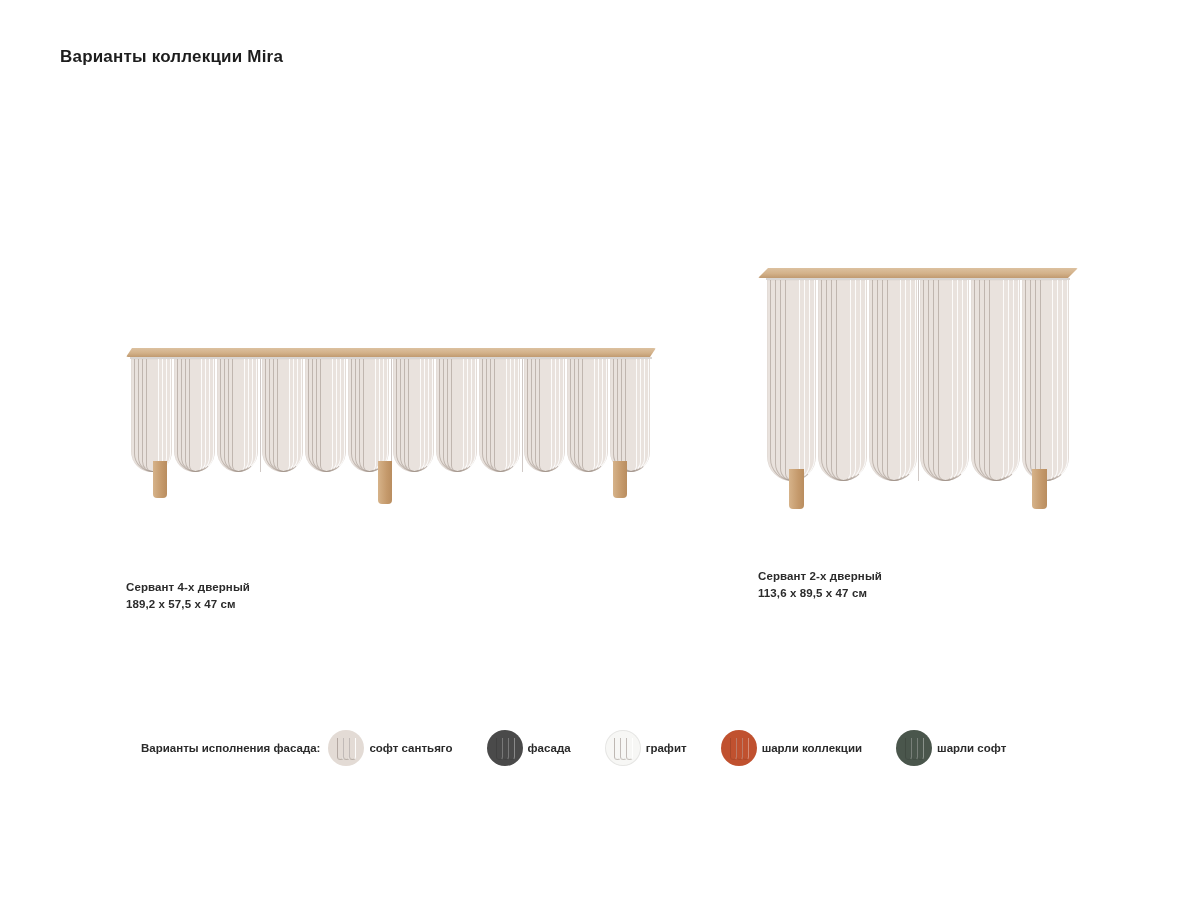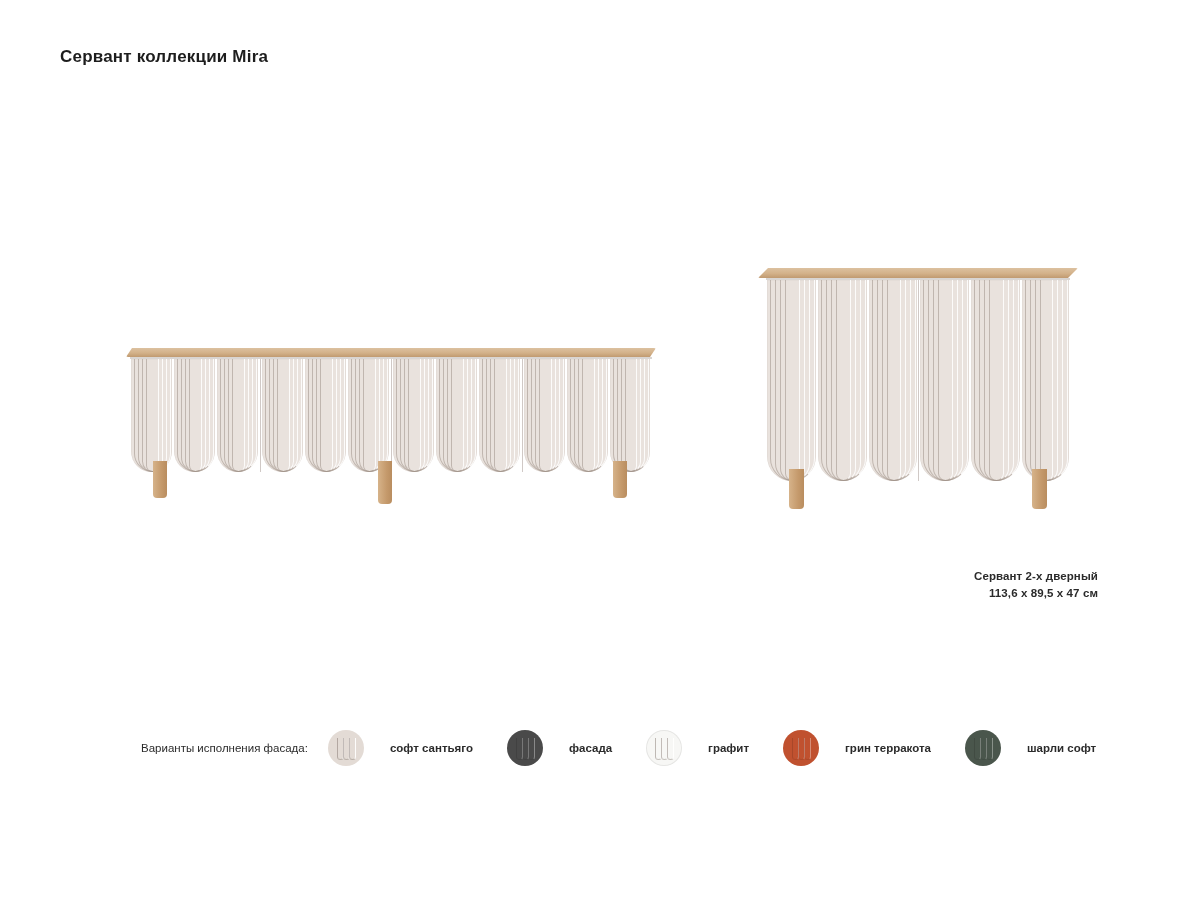--- a/index.html
+++ b/index.html
@@ -107,23 +107,23 @@
   .finishes {
     position: absolute;
     left: 131px;
     top: 730px;
     display: flex;
     align-items: center;
     gap: 0;
   }
   .finishes-label {
     font-size: 11.5px;
-    font-weight: normal;
+    font-weight: bold;
     color: #2b2b2b;
-    margin-right: 20px;
+    margin-right: 8px;
     white-space: nowrap;
     padding-left: 10px;
   }
   .swatch-item {
     display: flex;
     align-items: center;
     margin-right: 34px;
   }
   .swatch {
     width: 36px;
@@ -145,30 +145,30 @@
   }
   .swatch.light .sw-rib {
     border-left-color: rgba(120,108,100,0.45);
     border-right-color: rgba(255,255,255,0.9);
     border-bottom-color: rgba(120,108,100,0.4);
   }
   .swatch-name {
     font-size: 11.5px;
     font-weight: bold;
     color: #2b2b2b;
-    margin-left: 26px;
+    margin-left: 5px;
     white-space: nowrap;
   }
 </style>
 </head>
 <body>
 
 <div class="page">
 
-  <div class="page-title">Сервант коллекции Mira</div>
+  <div class="page-title">Варианты коллекции Mira</div>
 
   <div class="product" style="left:126px; top:348px; width:540px;">
 
     <div class="cabinet" style="width:530px; height:185px;">
 
       <div class="top-slab with-persp" style="left:0; top:0; width:530px; height:9px;
                   clip-path: polygon(0 9px, 6px 0, 530px 0, 524px 9px);"></div>
 
       <div style="position:absolute; left:4px; top:9px; width:522px; height:2px; background:rgba(120,105,95,0.28);"></div>
 
@@ -260,20 +260,24 @@
             <div class="rib" style="left:15px; width:10px;"></div>
           </div>
         </div>
       </div>
 
       <div class="leg" style="left:27px; top:113px; width:14px; height:37px;"></div>
       <div class="leg" style="left:252px; top:113px; width:14px; height:43px;"></div>
       <div class="leg" style="left:487px; top:113px; width:14px; height:37px;"></div>
     </div>
 
+    <div class="caption" style="margin-top:46px;">
+      <div>Сервант 4-х дверный</div>
+      <div class="dims">189,2 x 57,5 x 47 см</div>
+    </div>
   </div>
 
   <div class="product" style="left:758px; top:268px; width:340px;">
 
     <div class="cabinet" style="width:320px; height:265px;">
 
       <div class="top-slab with-persp" style="left:0; top:0; width:320px; height:10px;
                   clip-path: polygon(0 10px, 10px 0, 320px 0, 310px 10px);"></div>
 
       <div style="position:absolute; left:8px; top:10px; width:304px; height:2px; background:rgba(120,105,95,0.28);"></div>
@@ -321,21 +325,21 @@
             <div class="rib" style="left:13px; width:21px;"></div>
             <div class="rib" style="left:18px; width:11px;"></div>
           </div>
         </div>
       </div>
 
       <div class="leg" style="left:31px; top:201px; width:15px; height:40px;"></div>
       <div class="leg" style="left:274px; top:201px; width:15px; height:40px;"></div>
     </div>
 
-    <div class="caption" style="margin-top:35px;text-align:right;">
+    <div class="caption" style="margin-top:35px;">
       <div>Сервант 2-х дверный</div>
       <div class="dims">113,6 x 89,5 x 47 см</div>
     </div>
   </div>
 
   <div class="finishes">
 
     <div class="finishes-label">Варианты исполнения фасада:</div>
 
     <div class="swatch-item">
@@ -364,21 +368,21 @@
       </div>
       <div class="swatch-name">графит</div>
     </div>
 
     <div class="swatch-item">
       <div class="swatch" style="background:#c0512f;">
         <div class="sw-rib" style="left:9px;"></div>
         <div class="sw-rib" style="left:15px;"></div>
         <div class="sw-rib" style="left:21px;"></div>
       </div>
-      <div class="swatch-name">грин терракота</div>
+      <div class="swatch-name">шарли коллекции</div>
     </div>
 
     <div class="swatch-item">
       <div class="swatch" style="background:#4a564c;">
         <div class="sw-rib" style="left:9px;"></div>
         <div class="sw-rib" style="left:15px;"></div>
         <div class="sw-rib" style="left:21px;"></div>
       </div>
       <div class="swatch-name">шарли  софт</div>
     </div>

